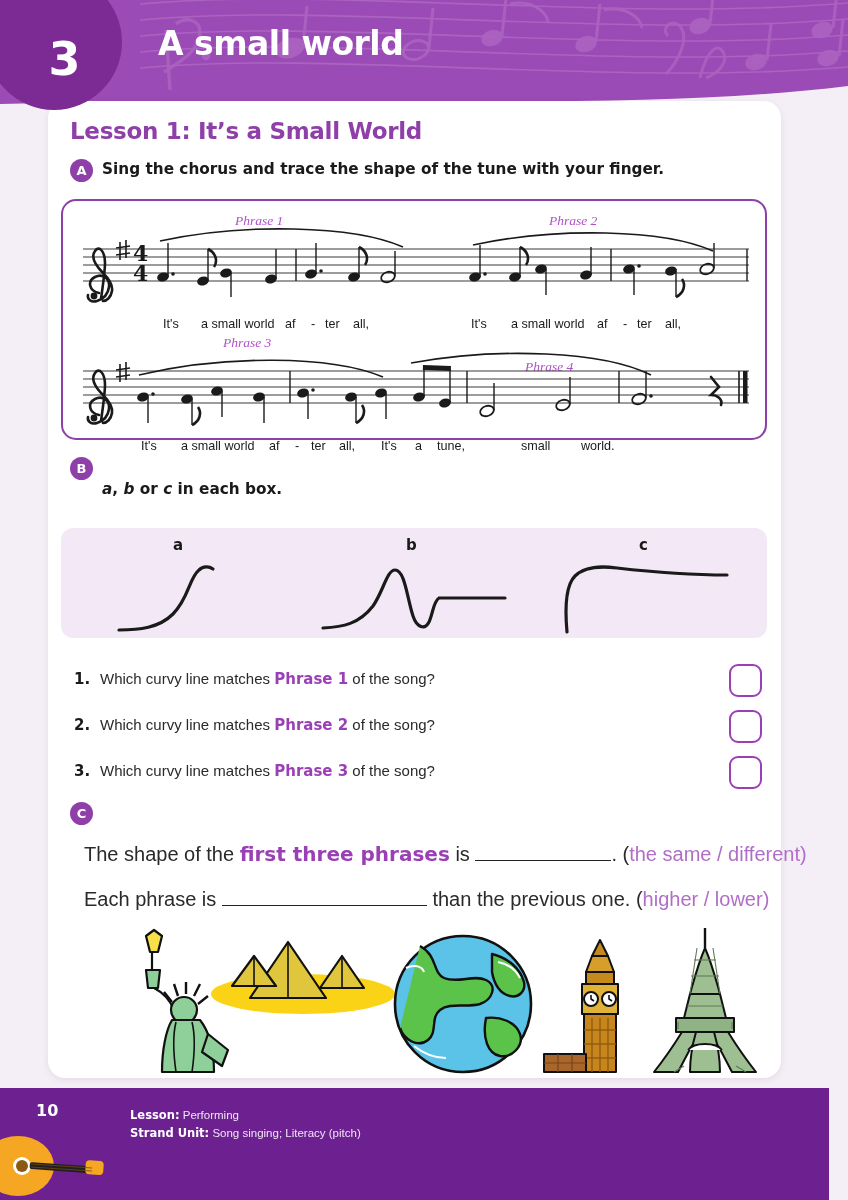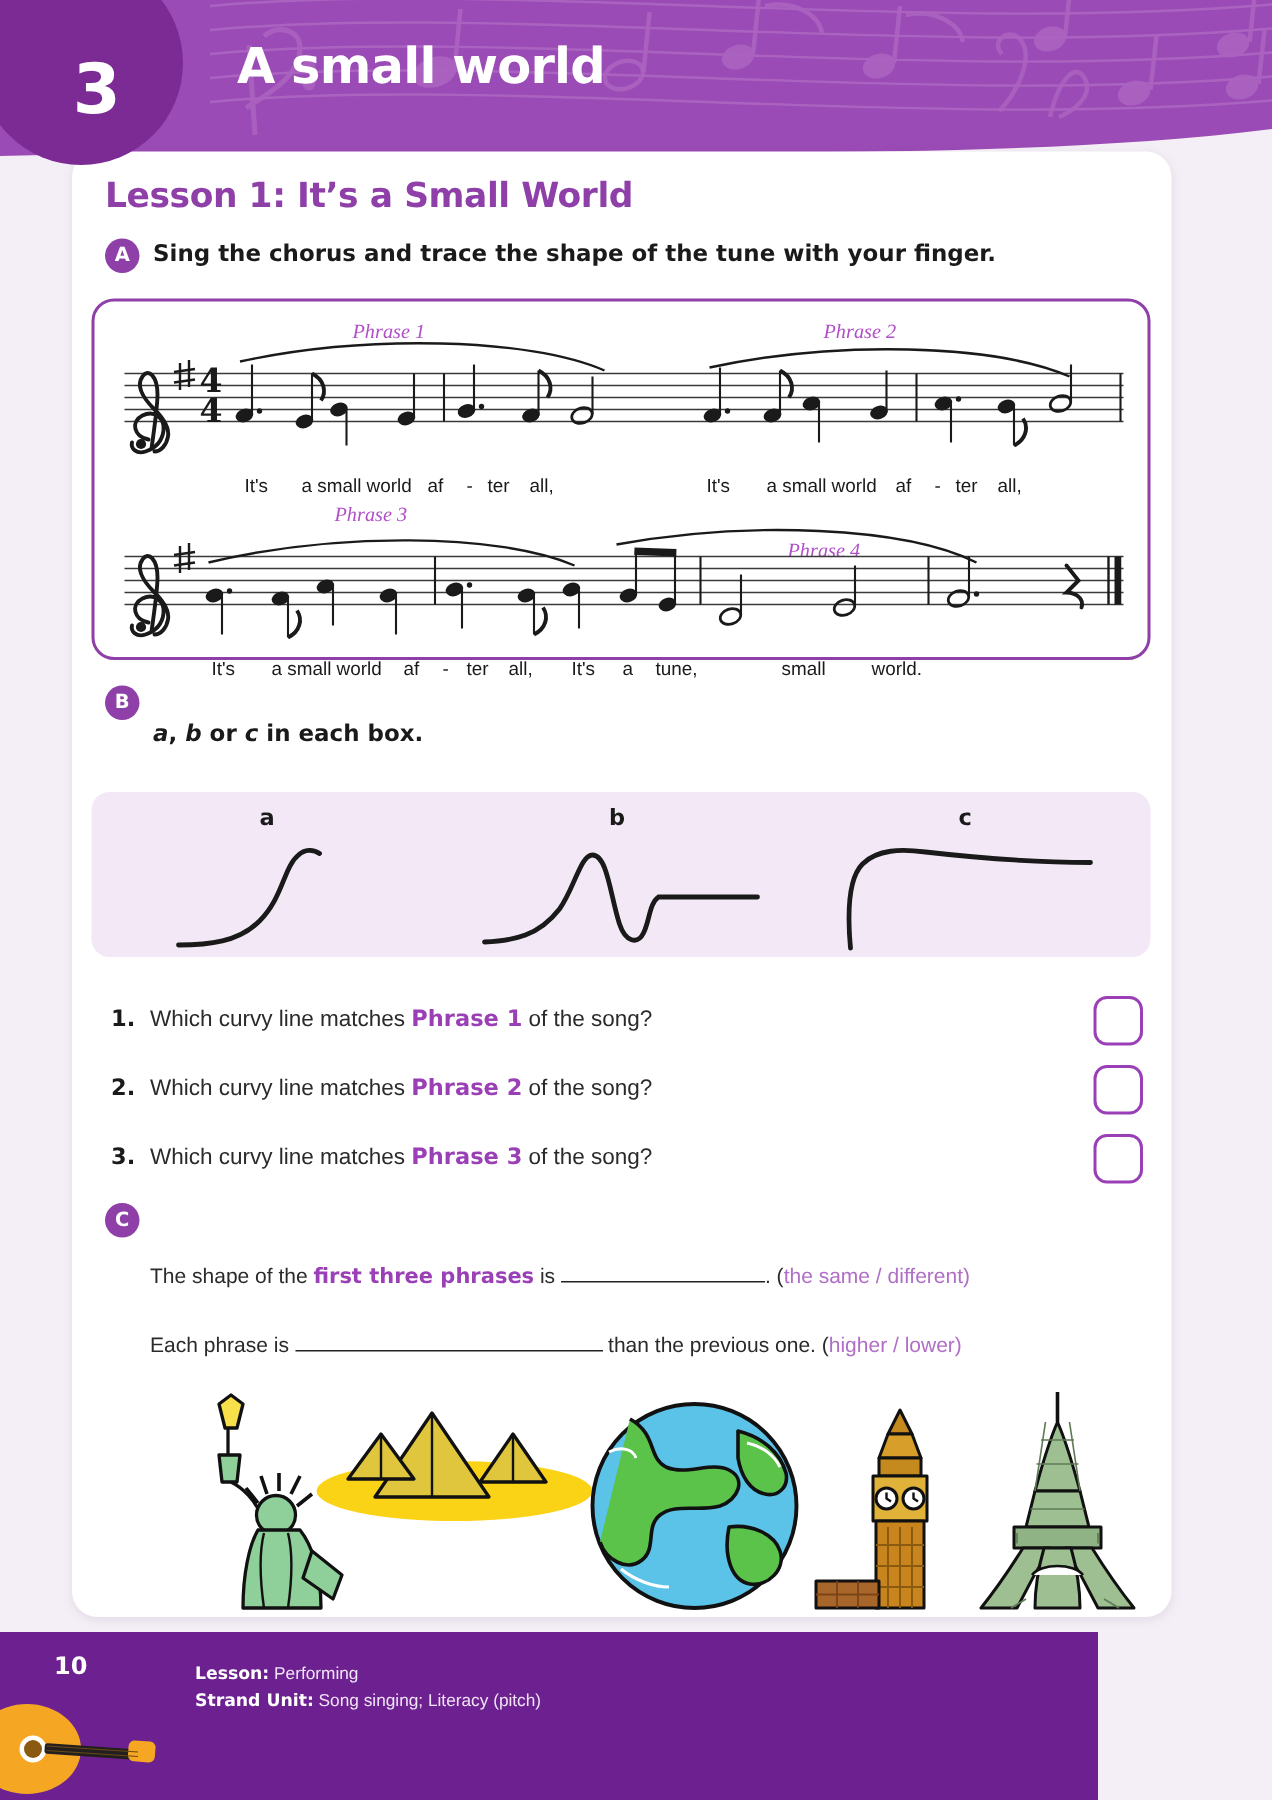--- a/index.html
+++ b/index.html
@@ -101,29 +101,29 @@
     font-family: "DejaVu Sans", sans-serif; width: 17px;
   }
   .q-text { font-size: 15px; color: #2a2a2a; font-family: "Liberation Sans", sans-serif; }
   .q-text b { color: #9a3fb5; font-family: "DejaVu Sans", sans-serif; font-weight: bold; }
   .ansbox {
     position: absolute; right: 19px; width: 33px; height: 33px;
     border: 2.2px solid #9a3fb5; border-radius: 9px; background: #fff;
   }
 
   
-  .fill-row { position: absolute; left: 52px; font-size: 14px; color: #2a2a2a;
+  .fill-row { position: absolute; left: 36px; font-size: 20px; color: #2a2a2a;
               font-family: "Liberation Sans", sans-serif; white-space: nowrap; }
   .fill-row b { color: #9a3fb5; font-family: "DejaVu Sans", sans-serif; font-weight: bold; }
   .opt { color: #b06ec7; }
   .blank { display: inline-block; border-bottom: 1.8px solid #222; vertical-align: baseline; }
 
   
   .footer {
-    position: absolute; left: 0; top: 1088px; width: 732px; height: 112px;
+    position: absolute; left: 0; top: 1088px; width: 829px; height: 112px;
     background: #6d2191;
   }
   .page-num {
     position: absolute; left: 36px; top: 13px; color: #fff;
     font-size: 16px; font-weight: bold; font-family: "DejaVu Sans", sans-serif;
   }
   .strand-line {
     position: absolute; left: 130px; color: #f0e4f5; font-size: 11.5px;
     font-family: "Liberation Sans", sans-serif;
   }

